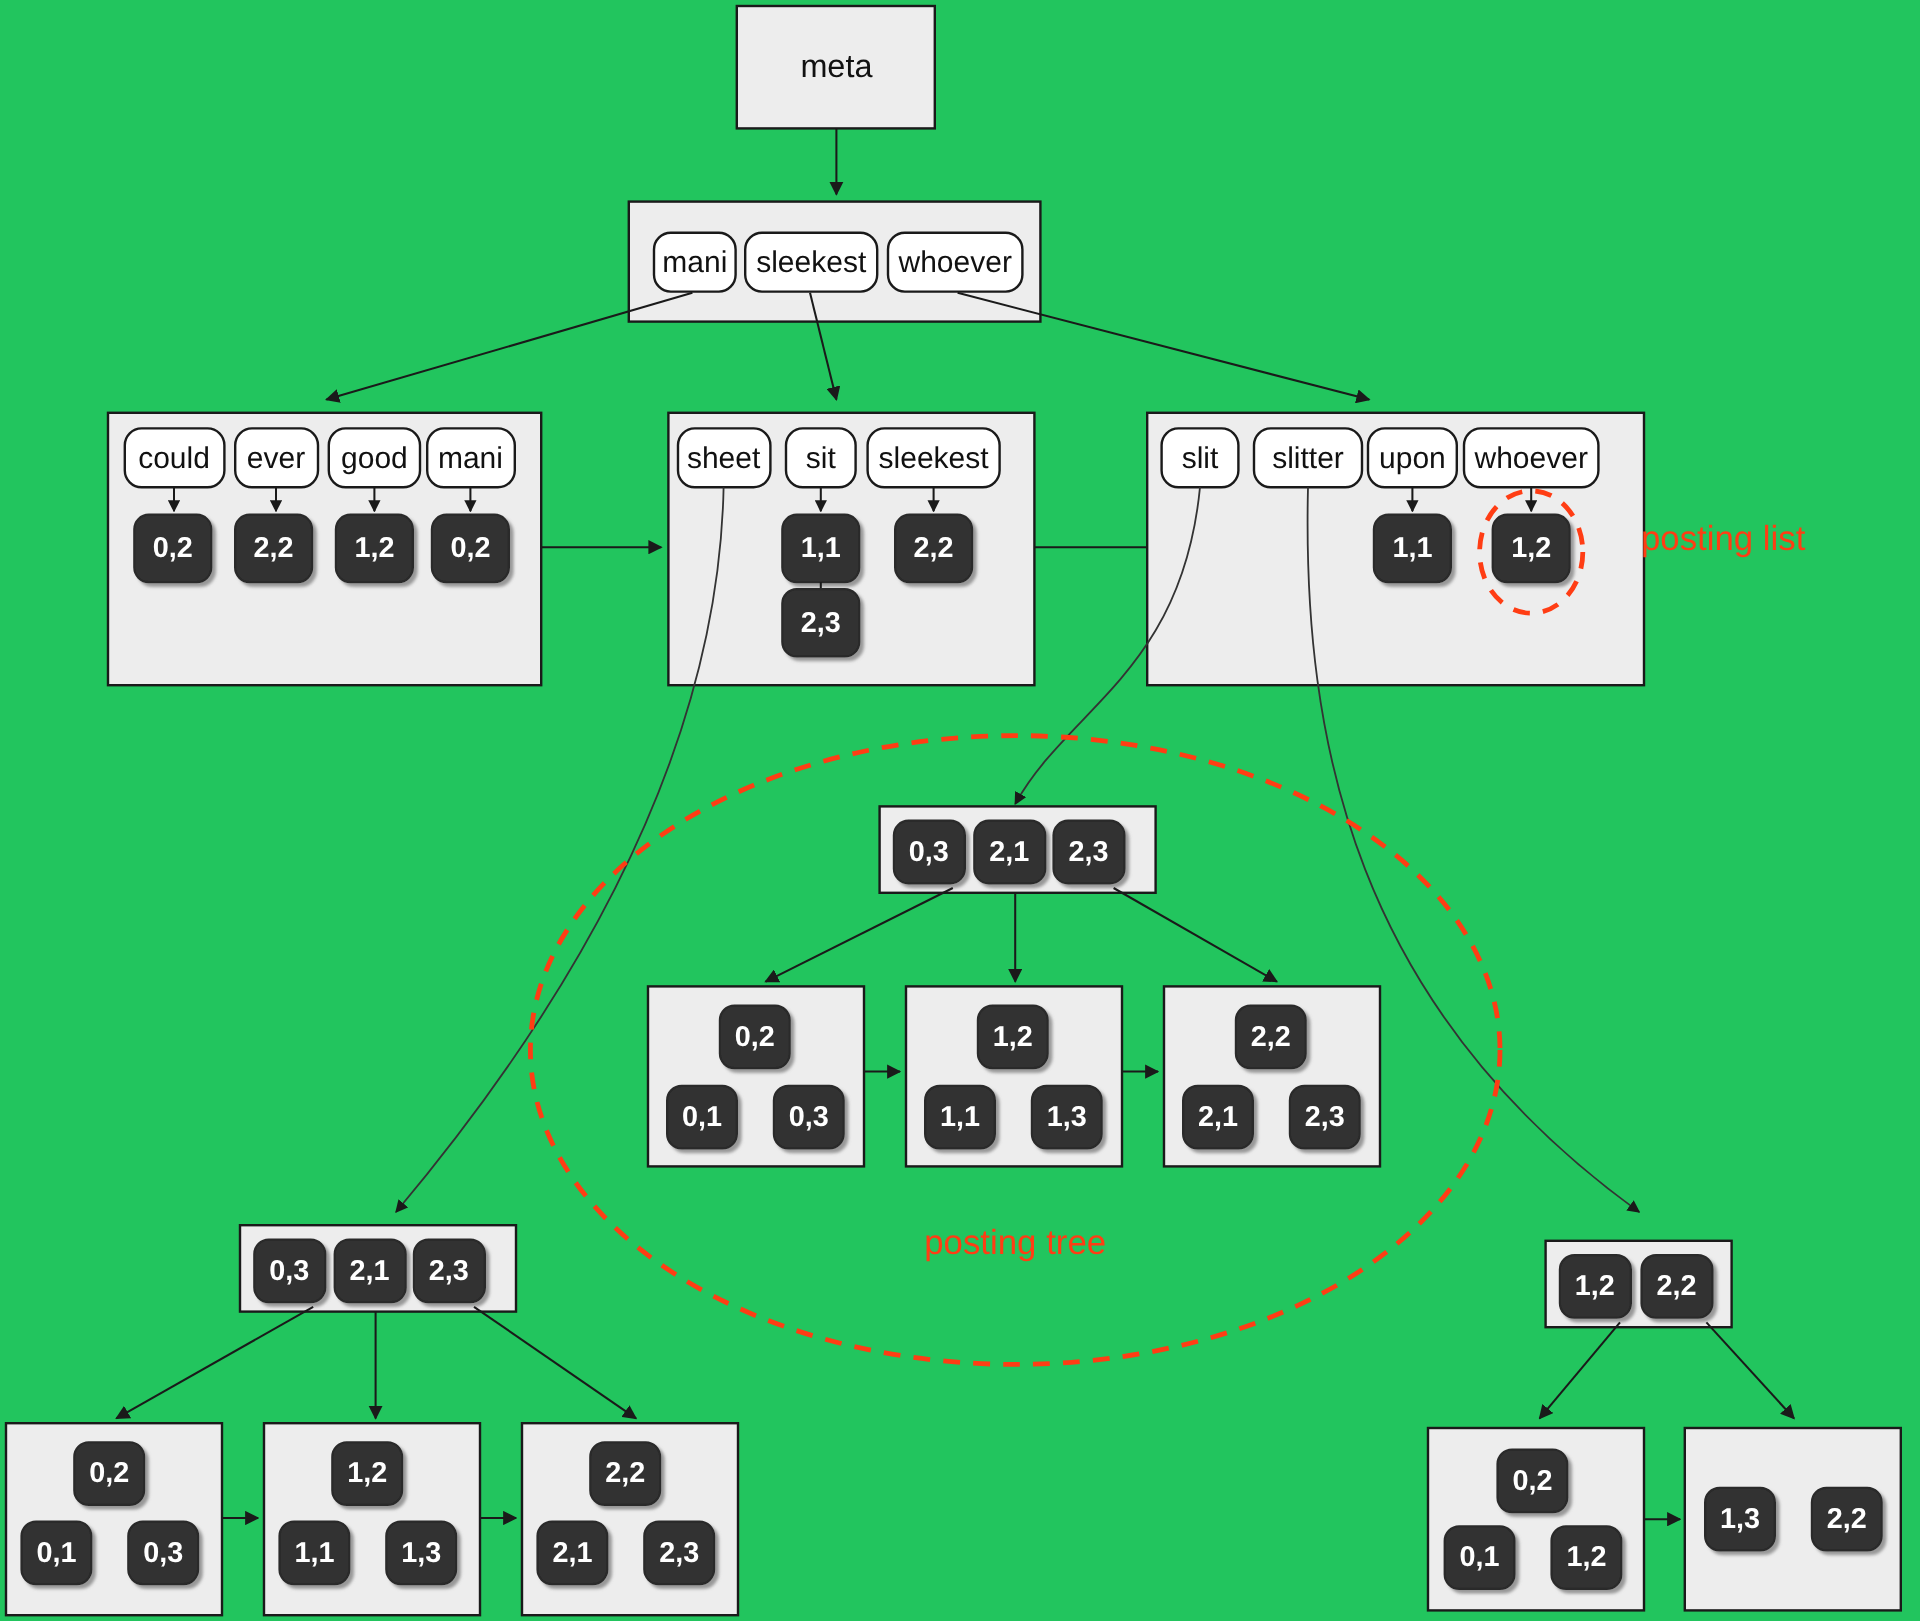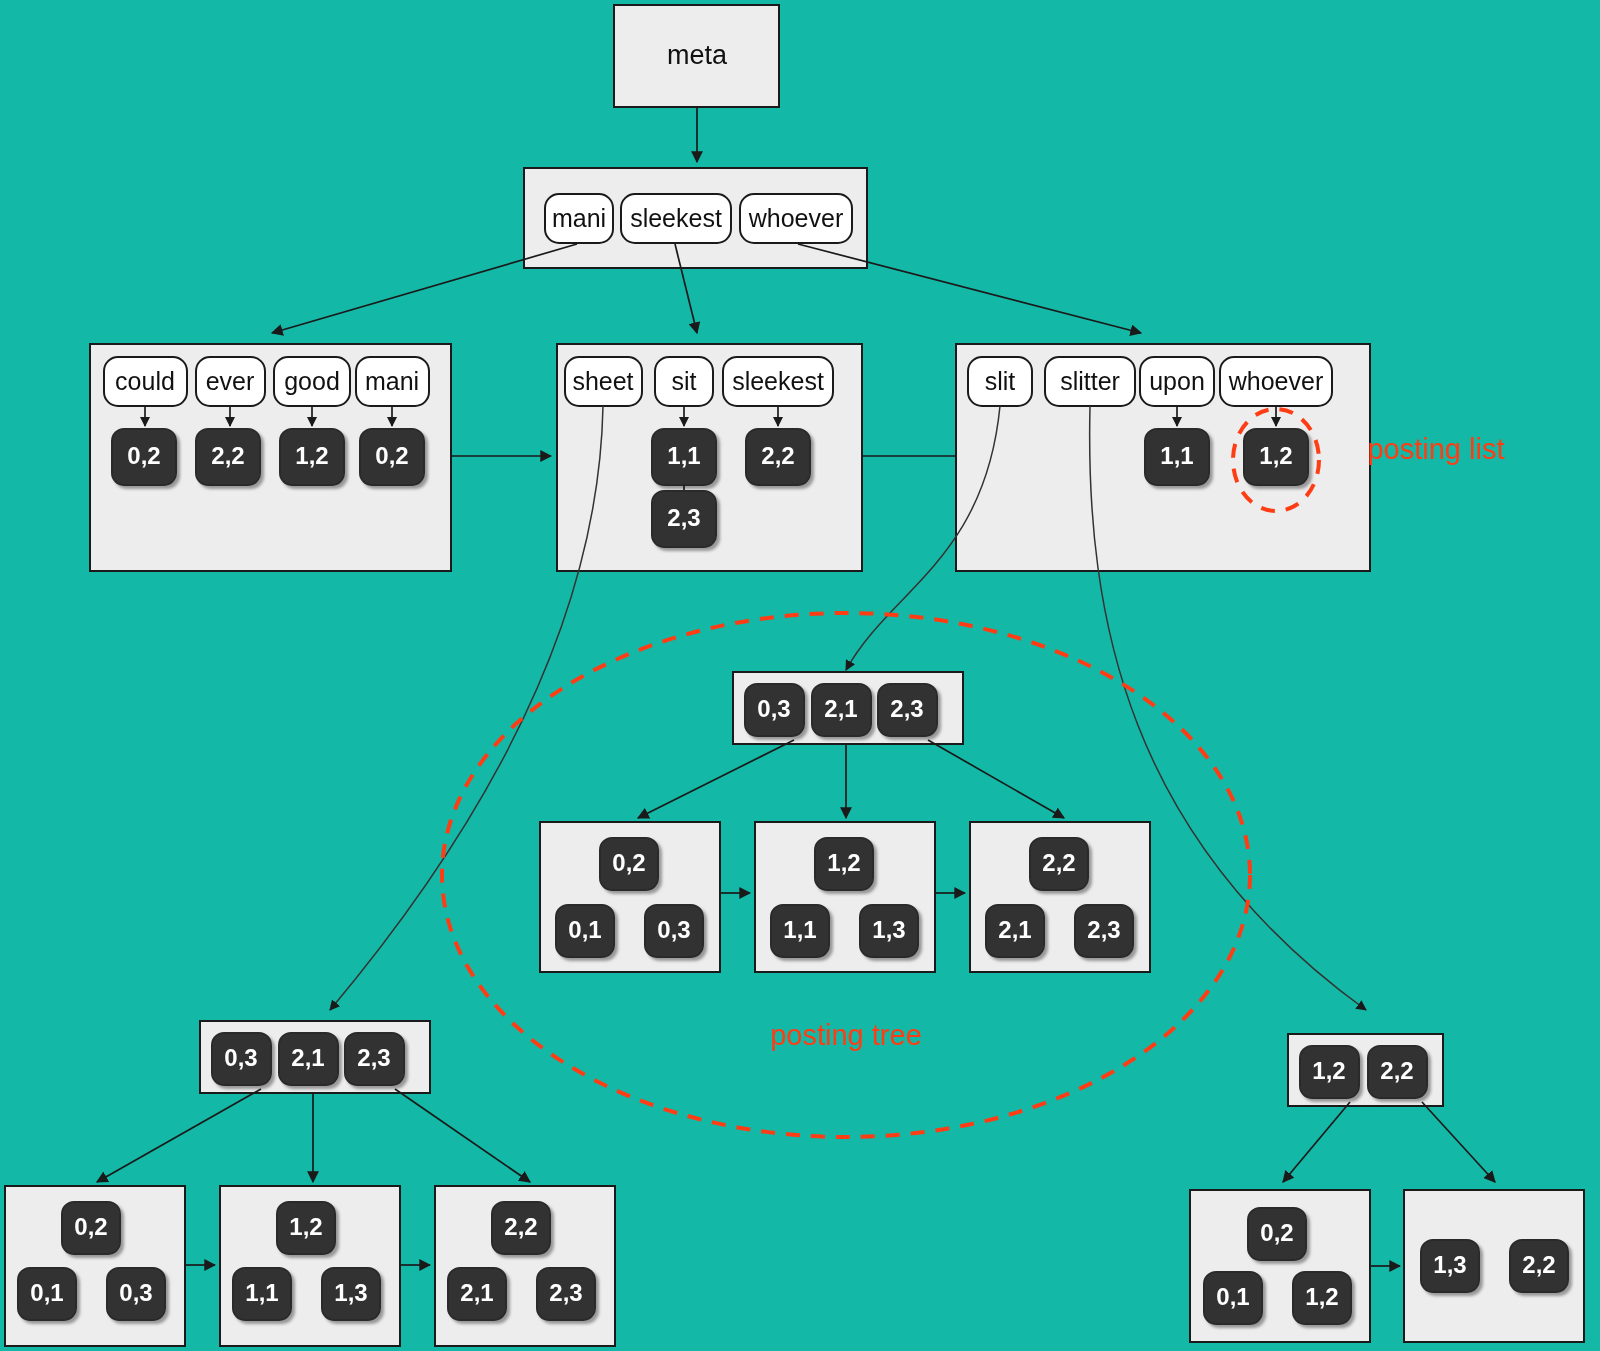--- a/index.html
+++ b/index.html
@@ -7,21 +7,21 @@
     padding: 0;
     background: #ffffff;
   }
   body {
     font-family: "Liberation Sans", sans-serif;
   }
   #diagram-root {
     position: relative;
     width: 1600px;
     height: 1351px;
-    background: #14b8a6;
+    background: #22c55e;
     overflow: hidden;
   }
   svg.layer {
     position: absolute;
     top: 0;
     left: 0;
     width: 1600px;
     height: 1351px;
   }
   .panel {

